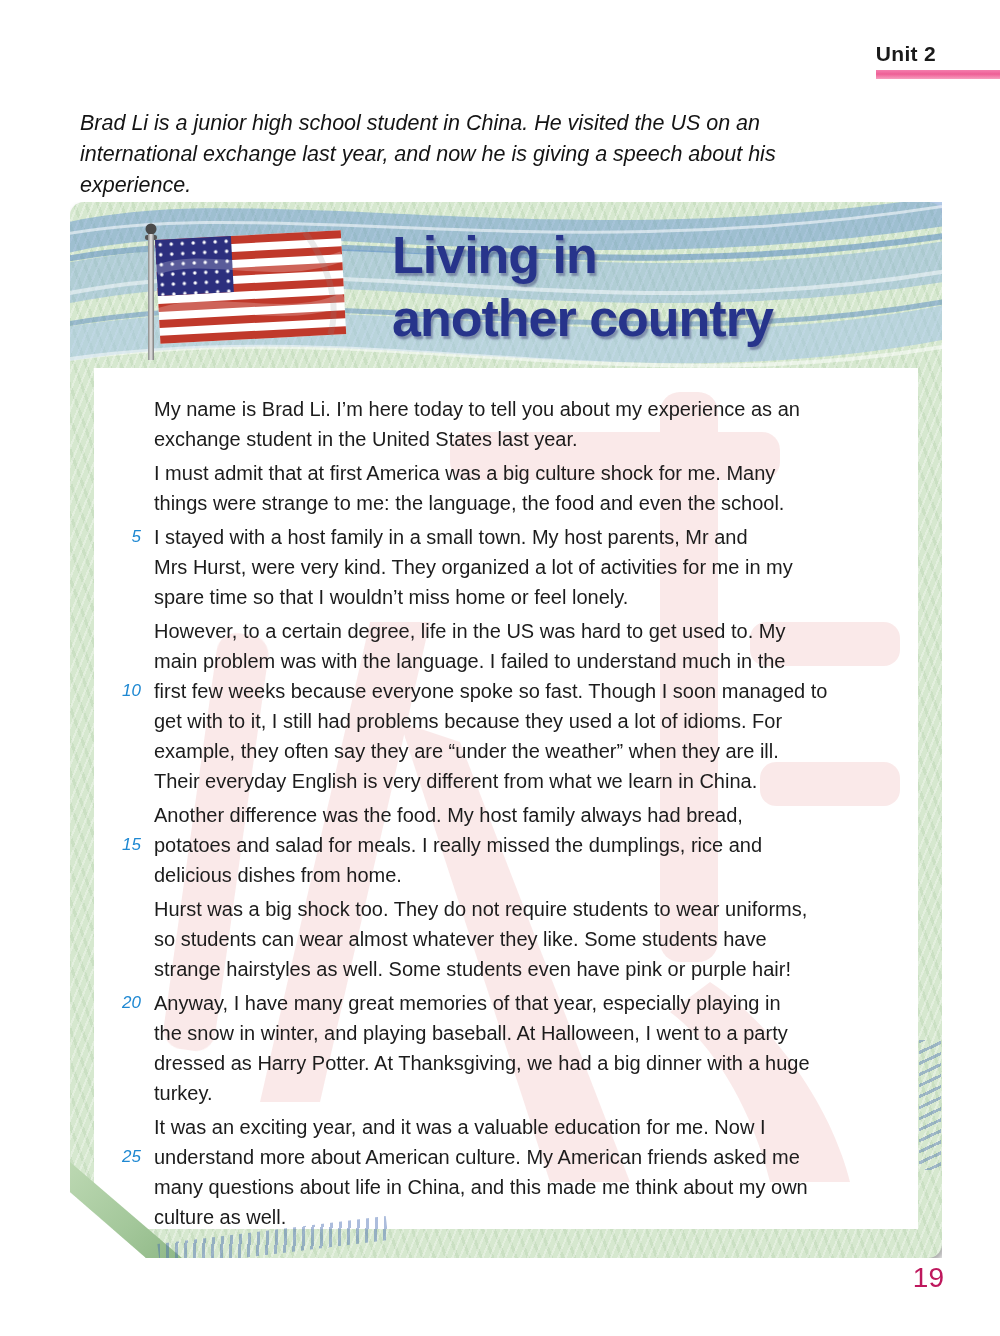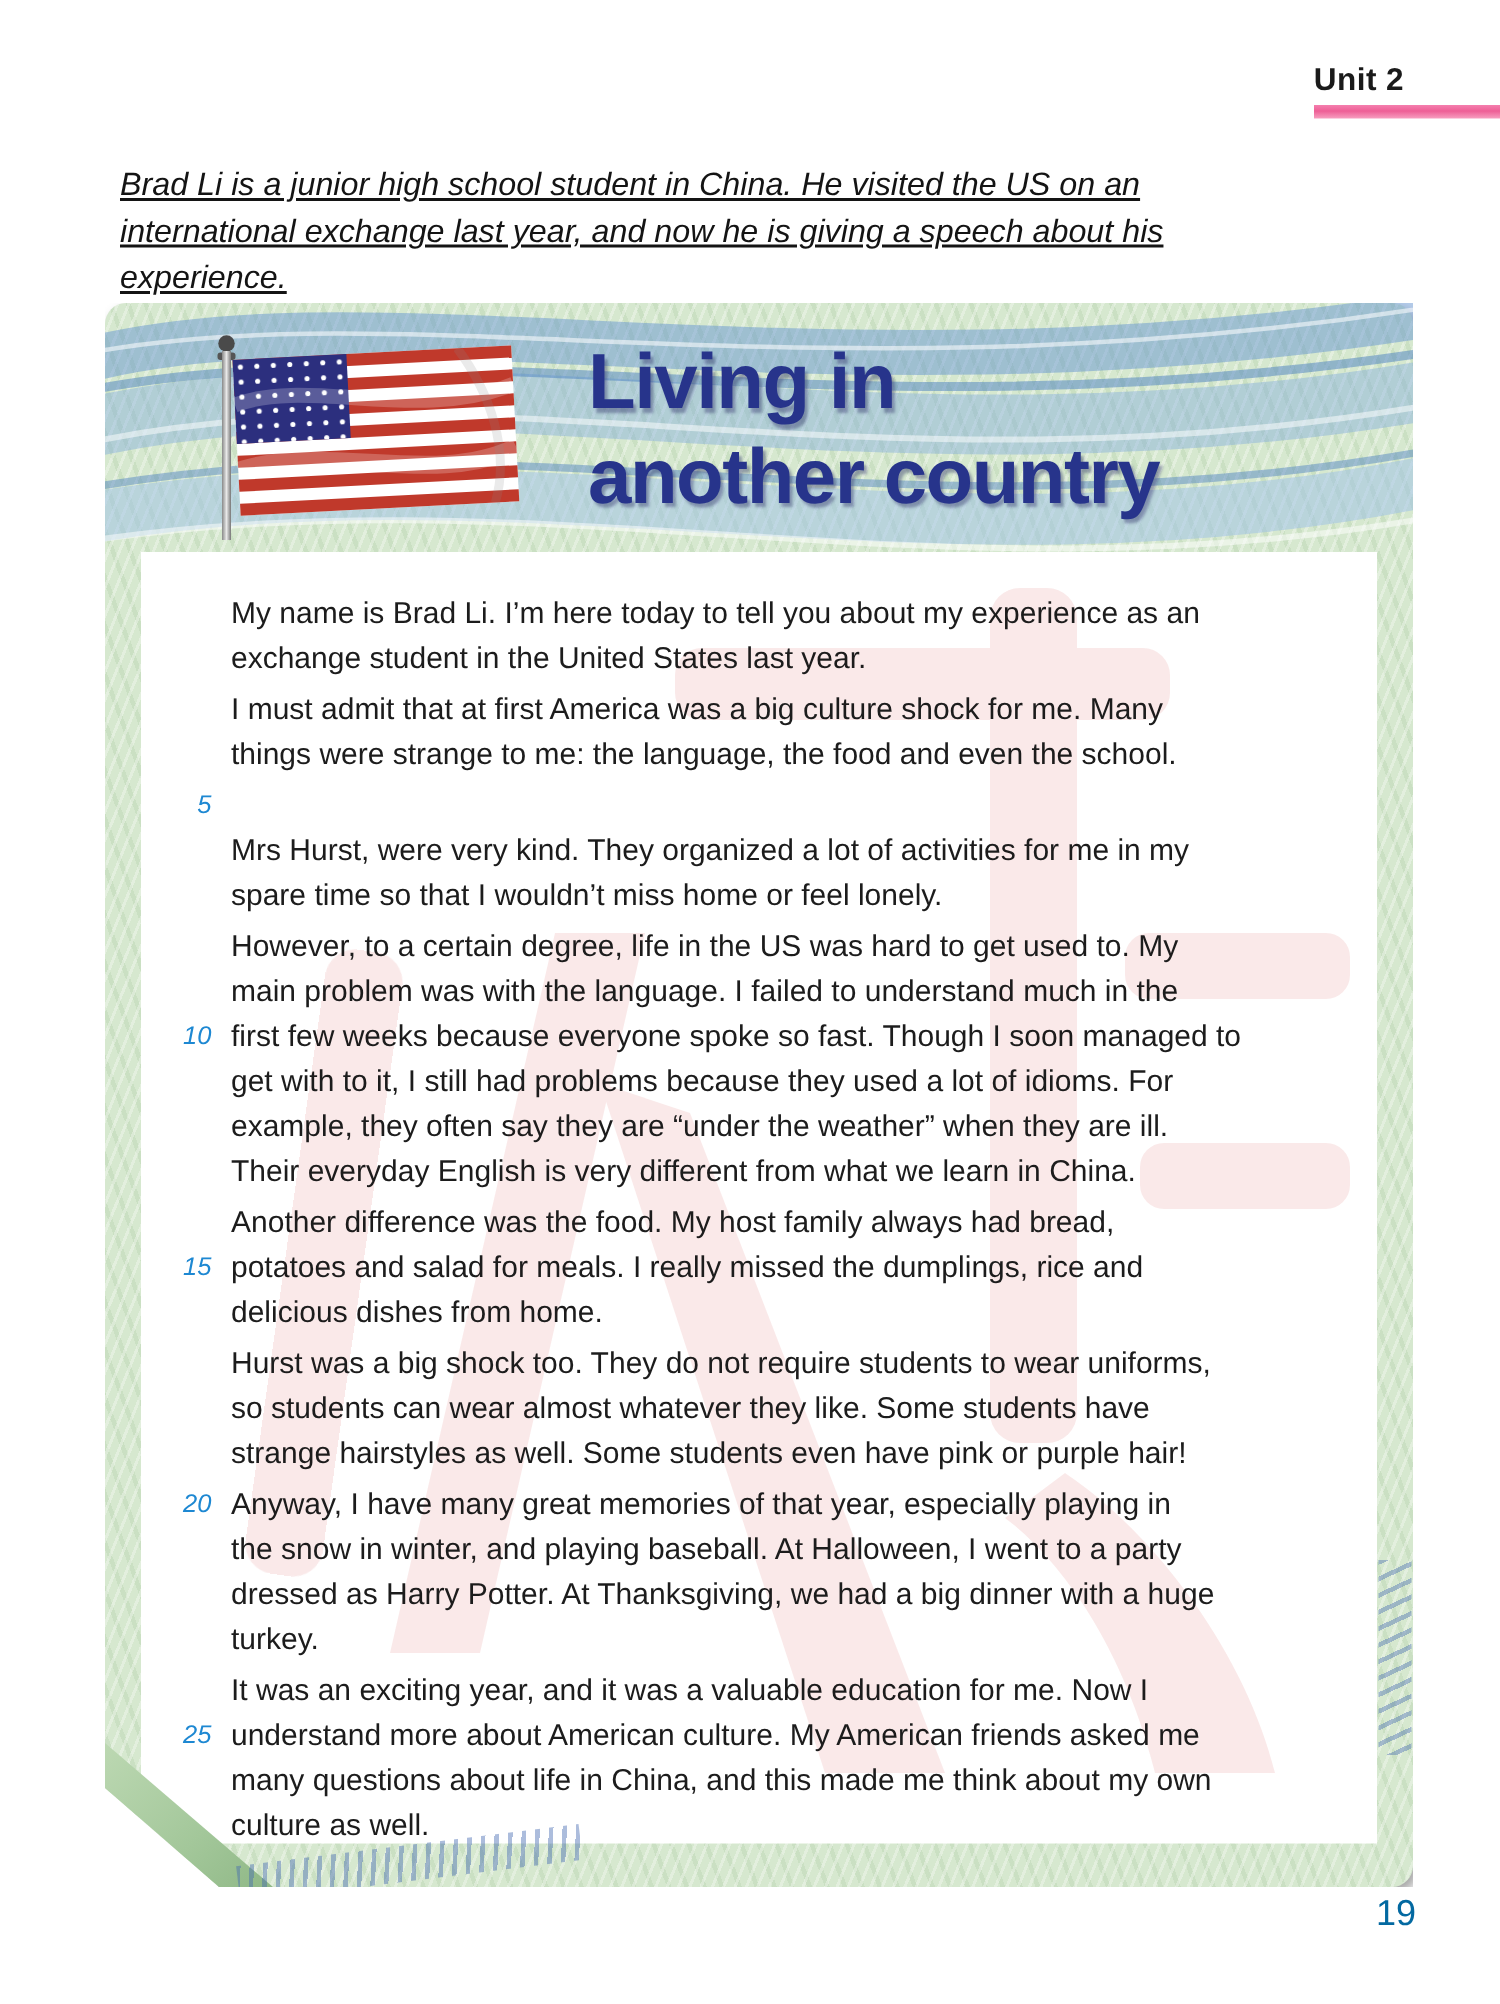--- a/index.html
+++ b/index.html
@@ -7,21 +7,21 @@
     font-family:"Liberation Sans", sans-serif; overflow:hidden; position:relative; }
 
   
   .unit-label { position:absolute; top:42px; right:64px; font-size:21px; font-weight:600;
     color:#1a1a1a; letter-spacing:.3px; }
   .unit-bar { position:absolute; top:70px; right:0; width:124px; height:9px;
     background:linear-gradient(180deg,#f47fae 0%,#ee5f96 45%,#f79fc0 100%); }
 
   
   .intro { position:absolute; left:80px; top:108px; width:780px; font-style:italic;
-    font-size:21.5px; line-height:31px; color:#141414;text-decoration:underline; }
+    font-size:21.5px; line-height:31px; color:#141414; }
   .intro-line { display:block; white-space:nowrap; }
 
   
   .panel { position:absolute; left:38px; top:202px; width:872px; height:1056px;
     border-radius:14px;
     background-color:#d6e8cf;
     background-image:
       repeating-linear-gradient(112deg, rgba(255,255,255,.32) 0 2px, rgba(255,255,255,0) 2px 7px),
       repeating-linear-gradient(70deg, rgba(140,180,130,.16) 0 3px, transparent 3px 11px);
     box-shadow:3px 4px 7px rgba(0,0,0,.35);
@@ -51,21 +51,21 @@
 
   
   .text-area { position:absolute; left:32px; top:192px; width:810px; z-index:3;
     font-size:20px; color:#1c1c1c; }
   .para { margin-bottom:4px; }
   .line { display:flex; line-height:30px; }
   .ln { width:52px; flex:0 0 52px; text-align:right; padding-right:13px;
     font-style:italic; color:#1e88d2; font-size:17px; line-height:30px; }
   .lt { white-space:nowrap; }
 
-  .page-number { position:absolute; top:1262px; right:56px; font-size:24px; color:#0369a1; }
+  .page-number { position:absolute; top:1262px; right:56px; font-size:28px; color:#be185d; }
 </style>
 </head>
 <body>
 
 <div class="unit-label">Unit 2</div>
 <div class="unit-bar"></div>
 
 <div class="intro">
     <span class="intro-line">Brad Li is a junior high school student in China. He visited the US on an</span>
     <span class="intro-line">international exchange last year, and now he is giving a speech about his</span>
@@ -155,20 +155,21 @@
           <span class="lt">I must admit that at first America was a big culture shock for me. Many</span>
         </div>
         <div class="line">
           <span class="ln"></span>
           <span class="lt">things were strange to me: the language, the food and even the school.</span>
         </div>
       </div>
       <div class="para">
         <div class="line">
           <span class="ln">5</span>
+          <span class="lt">I stayed with a host family in a small town. My host parents, Mr and</span>
         </div>
         <div class="line">
           <span class="ln"></span>
           <span class="lt">Mrs Hurst, were very kind. They organized a lot of activities for me in my</span>
         </div>
         <div class="line">
           <span class="ln"></span>
           <span class="lt">spare time so that I wouldn’t miss home or feel lonely.</span>
         </div>
       </div>

